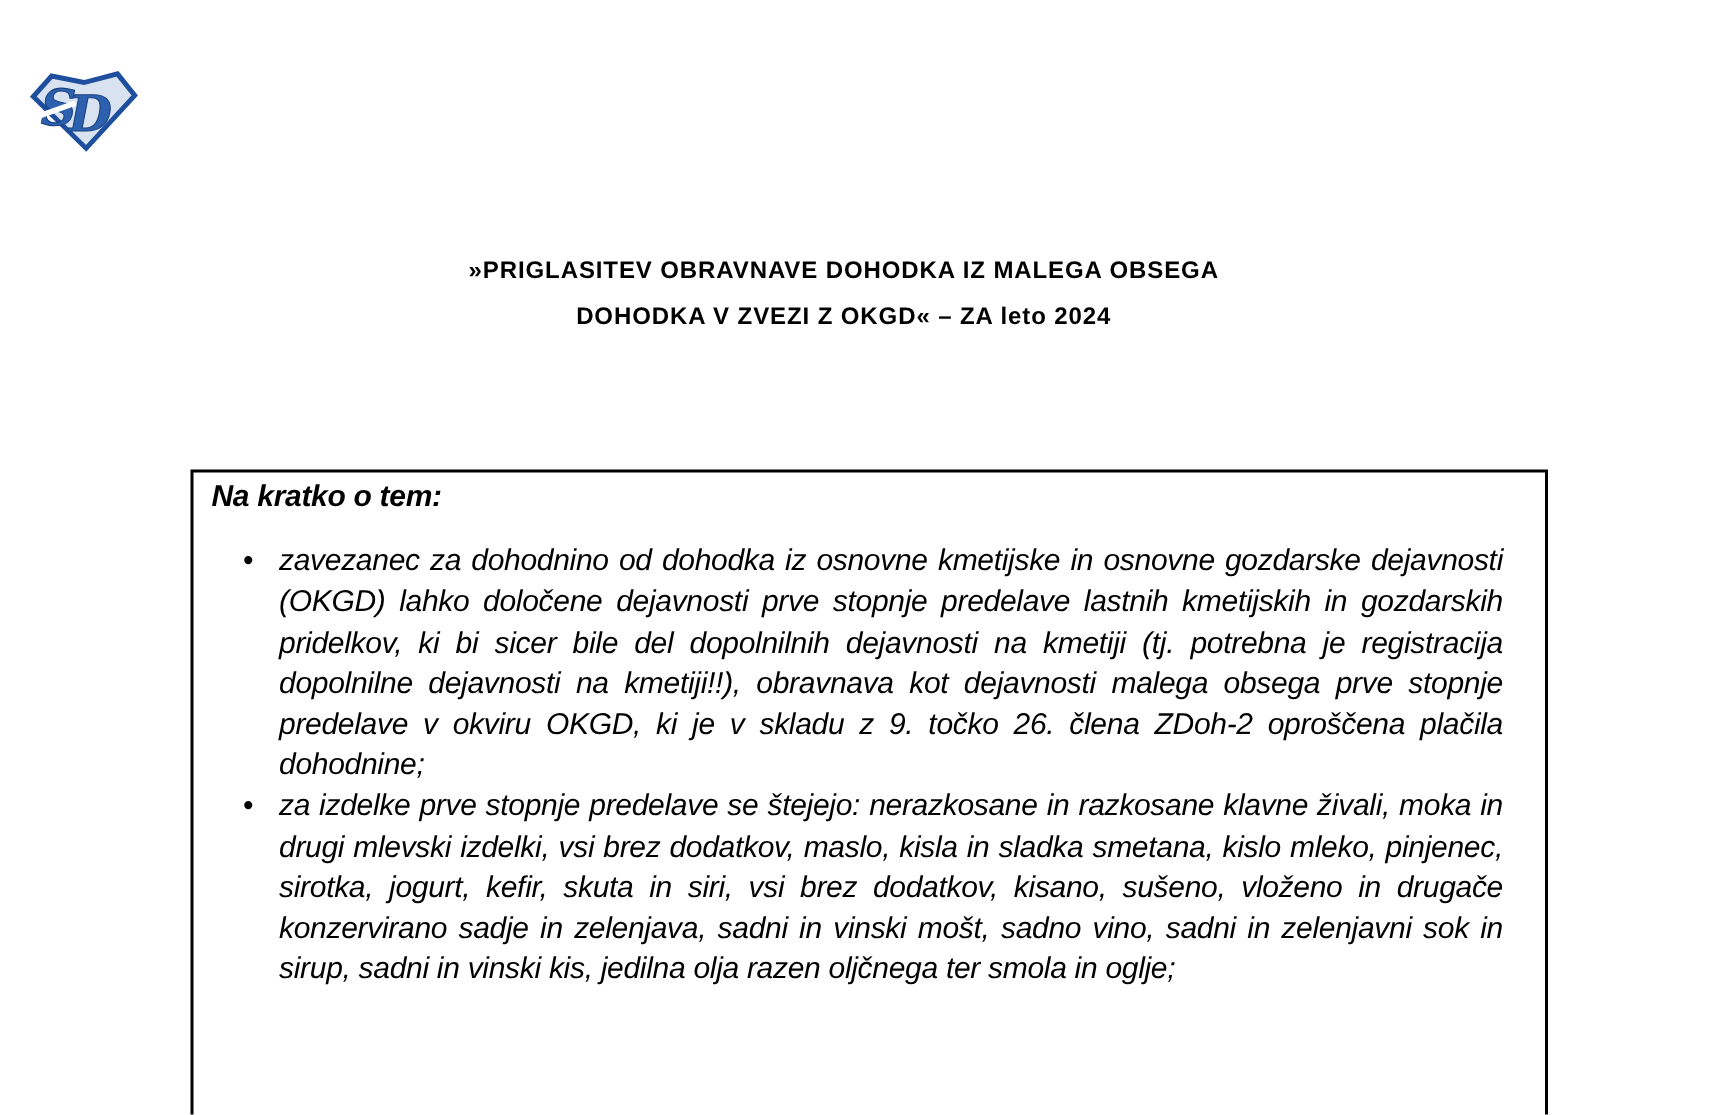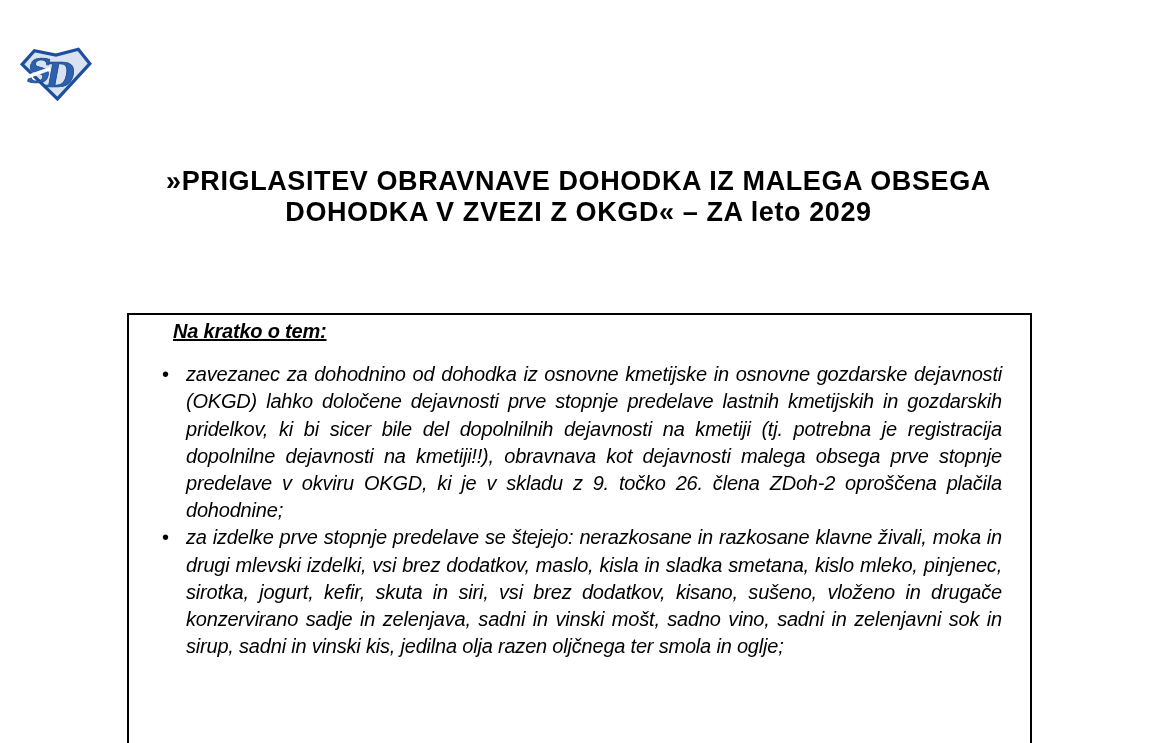--- a/index.html
+++ b/index.html
@@ -18,48 +18,46 @@
   .logo {
     position: absolute;
     left: 20px;
     top: 44px;
     width: 72px;
     height: 58px;
   }
   .logo svg { width: 100%; height: 100%; display: block; }
   .doc-title {
     position: absolute;
-    left: 126px;
+    left: 110px;
     top: 166px;
     width: 905px;
     margin: 0;
     text-align: center;
-    font-size: 27px;
+    font-size: 16px;
     font-weight: bold;
     line-height: 30.5px;
     letter-spacing: 0.6px;
   }
   .info-box {
     position: absolute;
     left: 127px;
     top: 313px;
     width: 905px;
     height: 480px;
     box-sizing: border-box;
     border: 2px solid #000000;
     padding: 3px 12px 10px 12px;
     font-style: italic;
     font-size: 20px;
     line-height: 27.2px;
     letter-spacing: -0.2px;
   }
   .box-heading {
     font-weight: bold;
-    text-decoration: underline;
-    margin-left: 32px;
   }
   ul.bullets {
     margin: 16px;
     padding: 0;
     list-style: none;
   }
   ul.bullets li {
     position: relative;
     padding-left: 29px;
     text-align: justify;
@@ -81,21 +79,21 @@
     <svg viewBox="0 0 100 76" aria-hidden="true">
       <polygon points="3,26 20,7 50,13 81,5 97,25 52,74" fill="#d8e2f1" stroke="#1d4f9e" stroke-width="4.5" stroke-linejoin="miter"></polygon>
       <text x="10" y="52" font-family="DejaVu Serif, serif" font-style="italic" font-weight="bold" font-size="46" fill="#2d60ae" stroke="#18427f" stroke-width="1">S</text>
       <text x="36" y="58" font-family="DejaVu Serif, serif" font-style="italic" font-weight="bold" font-size="46" fill="#2d60ae" stroke="#18427f" stroke-width="1">D</text>
       <line x1="3" y1="46" x2="42" y2="32" stroke="#ffffff" stroke-width="5"></line>
     </svg>
   </div>
 
   <h1 class="doc-title">
     <div>»PRIGLASITEV OBRAVNAVE DOHODKA IZ MALEGA OBSEGA</div>
-    <div>DOHODKA V ZVEZI Z OKGD« – ZA leto 2029</div>
+    <div>DOHODKA V ZVEZI Z OKGD« – ZA leto 2024</div>
   </h1>
 
   <div class="info-box">
     <div class="box-heading">Na kratko o tem:</div>
     <ul class="bullets">
       <li>
         <span>zavezanec za dohodnino od dohodka iz osnovne kmetijske in osnovne gozdarske dejavnosti (OKGD) lahko določene dejavnosti prve stopnje predelave lastnih kmetijskih in gozdarskih pridelkov, ki bi sicer bile del dopolnilnih dejavnosti na kmetiji (tj. potrebna je registracija dopolnilne dejavnosti na kmetiji!!), obravnava kot dejavnosti malega obsega prve stopnje predelave v okviru OKGD, ki je v skladu z 9. točko 26. člena ZDoh-2 oproščena plačila dohodnine;</span>
       </li>
       <li>
         <span>za izdelke prve stopnje predelave se štejejo: nerazkosane in razkosane klavne živali, moka in drugi mlevski izdelki, vsi brez dodatkov, maslo, kisla in sladka smetana, kislo mleko, pinjenec, sirotka, jogurt, kefir, skuta in siri, vsi brez dodatkov, kisano, sušeno, vloženo in drugače konzervirano sadje in zelenjava, sadni in vinski mošt, sadno vino, sadni in zelenjavni sok in sirup, sadni in vinski kis, jedilna olja razen oljčnega ter smola in oglje;</span>

